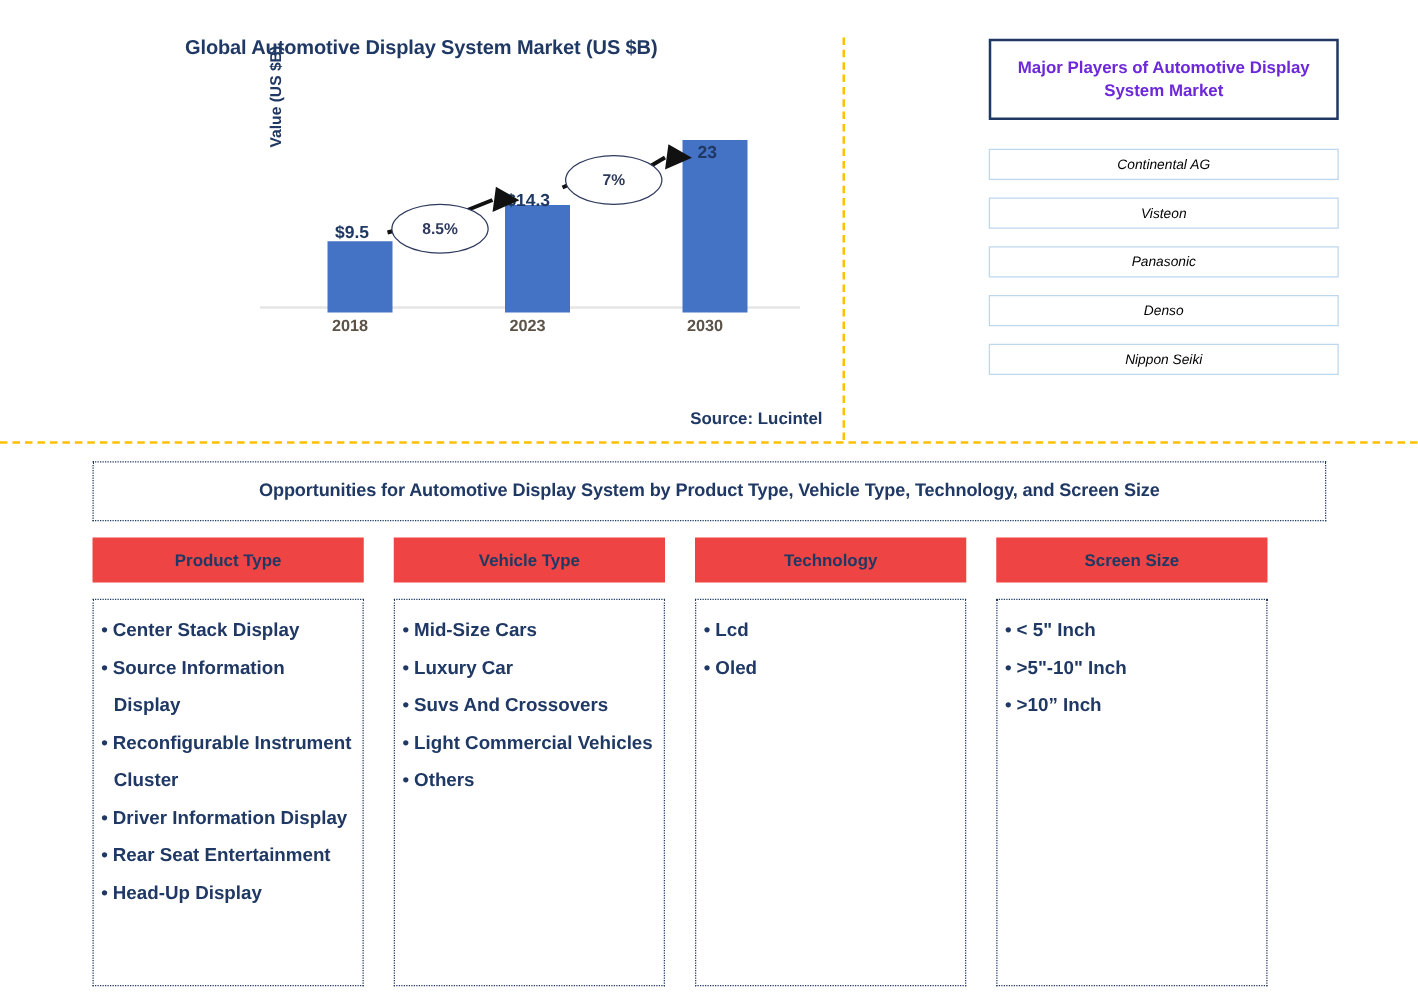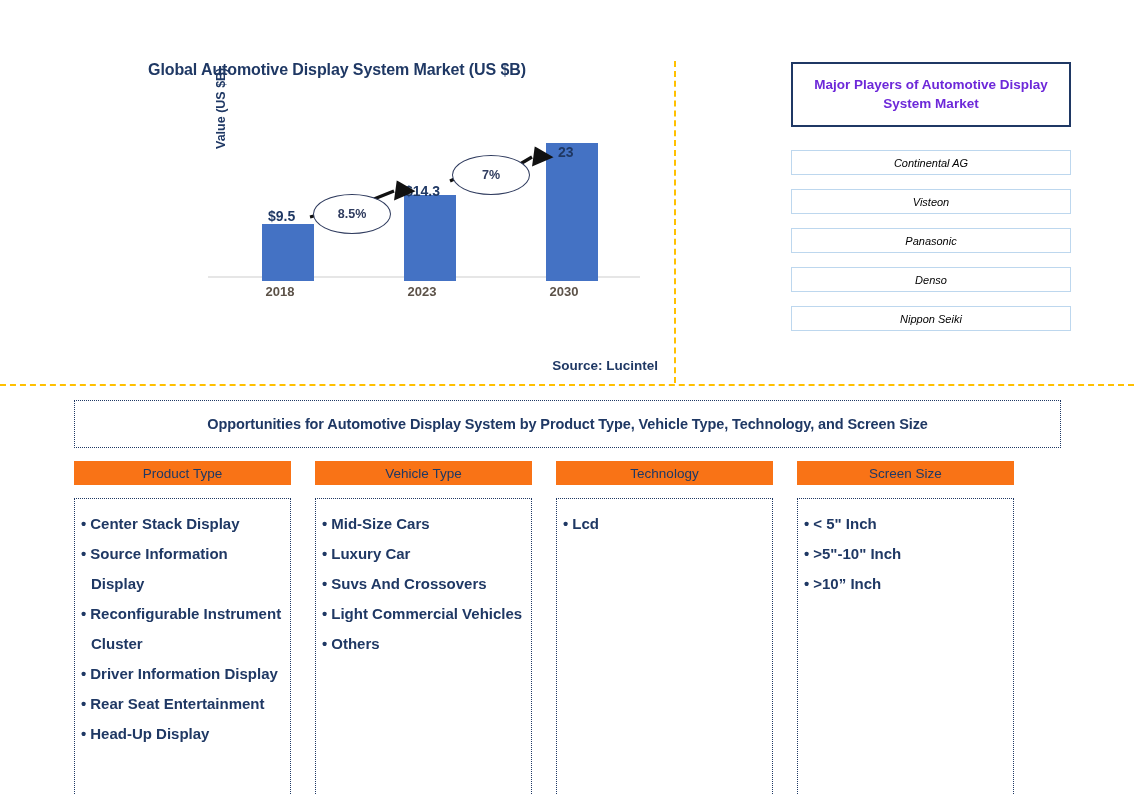--- a/index.html
+++ b/index.html
@@ -8,21 +8,21 @@
     background: #ffffff;
   }
   body {
     width: 1134px;
     height: 794px;
     position: relative;
     font-family: "Liberation Sans", sans-serif;
     color: #1F3864;
     overflow: hidden;
   }
-  .page { position: absolute; inset: 0; margin-top: 31px; }
+  .page { position: absolute; inset: 0; }
 
   
   .v-divider {
     position: absolute;
     left: 674px;
     top: 30px;
     width: 0;
     height: 322px;
     border-left: 2px dashed #FFC000;
   }
@@ -180,27 +180,27 @@
 
   .columns {
     position: absolute;
     left: 74px; top: 430px;
     width: 987px;
     display: flex;
     gap: 24px;
   }
   .col { width: 217px; }
   .col-header {
-    background: #f97316;
-    height: 24px;
+    background: #ef4444;
+    height: 36px;
     display: flex;
     align-items: center;
     justify-content: center;
     font-size: 13.5px;
-    font-weight: normal;
+    font-weight: bold;
     color: #1F3864;
   }
   .col-list {
     margin-top: 13px;
     border: 1.5px dotted #1F3864;
     box-sizing: border-box;
     height: 310px;
     padding: 10px 6px 6px 6px;
     list-style: none;
     margin-block: 13px 0;
@@ -296,20 +296,21 @@
         <li><span class="bullet">•</span><span>Suvs And Crossovers</span></li>
         <li><span class="bullet">•</span><span>Light Commercial Vehicles</span></li>
         <li><span class="bullet">•</span><span>Others</span></li>
       </ul>
     </div>
 
     <div class="col">
       <div class="col-header">Technology</div>
       <ul class="col-list">
         <li><span class="bullet">•</span><span>Lcd</span></li>
+        <li><span class="bullet">•</span><span>Oled</span></li>
       </ul>
     </div>
 
     <div class="col">
       <div class="col-header">Screen Size</div>
       <ul class="col-list">
         <li><span class="bullet">•</span><span>&lt; 5" Inch</span></li>
         <li><span class="bullet">•</span><span>&gt;5"-10" Inch</span></li>
         <li><span class="bullet">•</span><span>&gt;10” Inch</span></li>
       </ul>

